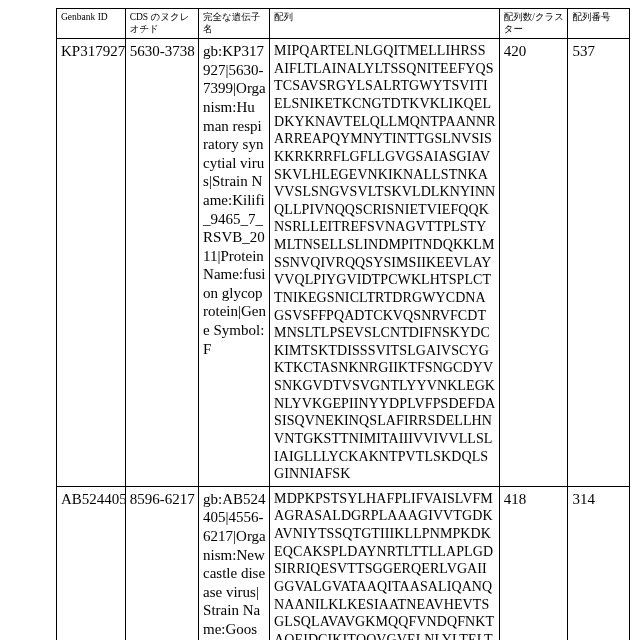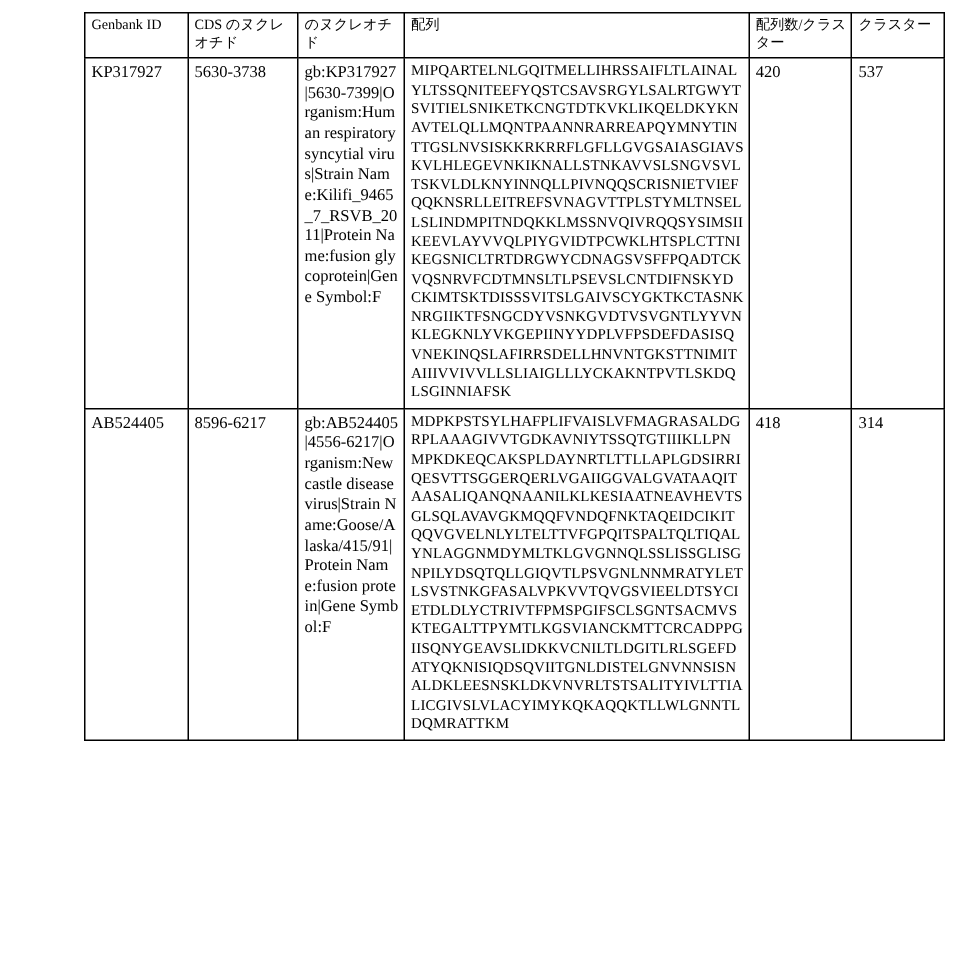--- a/index.html
+++ b/index.html
@@ -43,32 +43,32 @@
   col.c-no    { width: 52px; }
 
   .hdr {
     font-size: 9.5px;
     line-height: 1.22;
     font-family: "Liberation Serif", serif;
     padding-top: 6px;
     padding-bottom: 6px;
   }
   .cell-id, .cell-cds, .cell-count, .cell-no {
-    font-size: 11px;
+    font-size: 15px;
     line-height: 1.25;
     font-family: "Liberation Serif", serif;
   }
   .cell-gene {
-    font-size: 11px;
+    font-size: 15px;
     line-height: 1.24;
     word-break: break-all;
     font-family: "Liberation Serif", serif;
   }
   .cell-seq {
-    font-size: 10px;
+    font-size: 14px;
     line-height: 1.26;
     letter-spacing: 0.1px;
     word-break: break-all;
     font-family: "Liberation Serif", serif;
     margin-top: 42px;
   }
   .cell-count, .cell-no { text-align: center; }
   .row-tall .cell-id, .row-tall .cell-cds { white-space: normal; }
 </style>
 </head>
@@ -81,24 +81,24 @@
       <col class="c-cds">
       <col class="c-gene">
       <col class="c-seq">
       <col class="c-count">
       <col class="c-no">
     </colgroup>
     <thead>
       <tr>
         <th class="hdr">Genbank ID</th>
         <th class="hdr">CDS のヌクレオチド</th>
-        <th class="hdr">のヌクレオチド</th>
+        <th class="hdr">完全な遺伝子名</th>
         <th class="hdr">配列</th>
         <th class="hdr">配列数/クラスター</th>
-        <th class="hdr">クラスター</th>
+        <th class="hdr">配列番号</th>
       </tr>
     </thead>
     <tbody>
       <tr class="row-tall">
         <td class="cell-id">KP317927</td>
         <td class="cell-cds">5630-3738</td>
         <td class="cell-gene">gb:KP317927|5630-7399|Organism:Human respiratory syncytial virus|Strain Name:Kilifi_9465_7_RSVB_2011|Protein Name:fusion glycoprotein|Gene Symbol:F</td>
         <td class="cell-seq">MIPQARTELNLGQITMELLIHRSSAIFLTLAINALYLTSSQNITEEFYQSTCSAVSRGYLSALRTGWYTSVITIELSNIKETKCNGTDTKVKLIKQELDKYKNAVTELQLLMQNTPAANNRARREAPQYMNYTINTTGSLNVSISKKRKRRFLGFLLGVGSAIASGIAVSKVLHLEGEVNKIKNALLSTNKAVVSLSNGVSVLTSKVLDLKNYINNQLLPIVNQQSCRISNIETVIEFQQKNSRLLEITREFSVNAGVTTPLSTYMLTNSELLSLINDMPITNDQKKLMSSNVQIVRQQSYSIMSIIKEEVLAYVVQLPIYGVIDTPCWKLHTSPLCTTNIKEGSNICLTRTDRGWYCDNAGSVSFFPQADTCKVQSNRVFCDTMNSLTLPSEVSLCNTDIFNSKYDCKIMTSKTDISSSVITSLGAIVSCYGKTKCTASNKNRGIIKTFSNGCDYVSNKGVDTVSVGNTLYYVNKLEGKNLYVKGEPIINYYDPLVFPSDEFDASISQVNEKINQSLAFIRRSDELLHNVNTGKSTTNIMITAIIIVVIVVLLSLIAIGLLLYCKAKNTPVTLSKDQLSGINNIAFSK</td>
         <td class="cell-count">420</td>
         <td class="cell-no">537</td>

